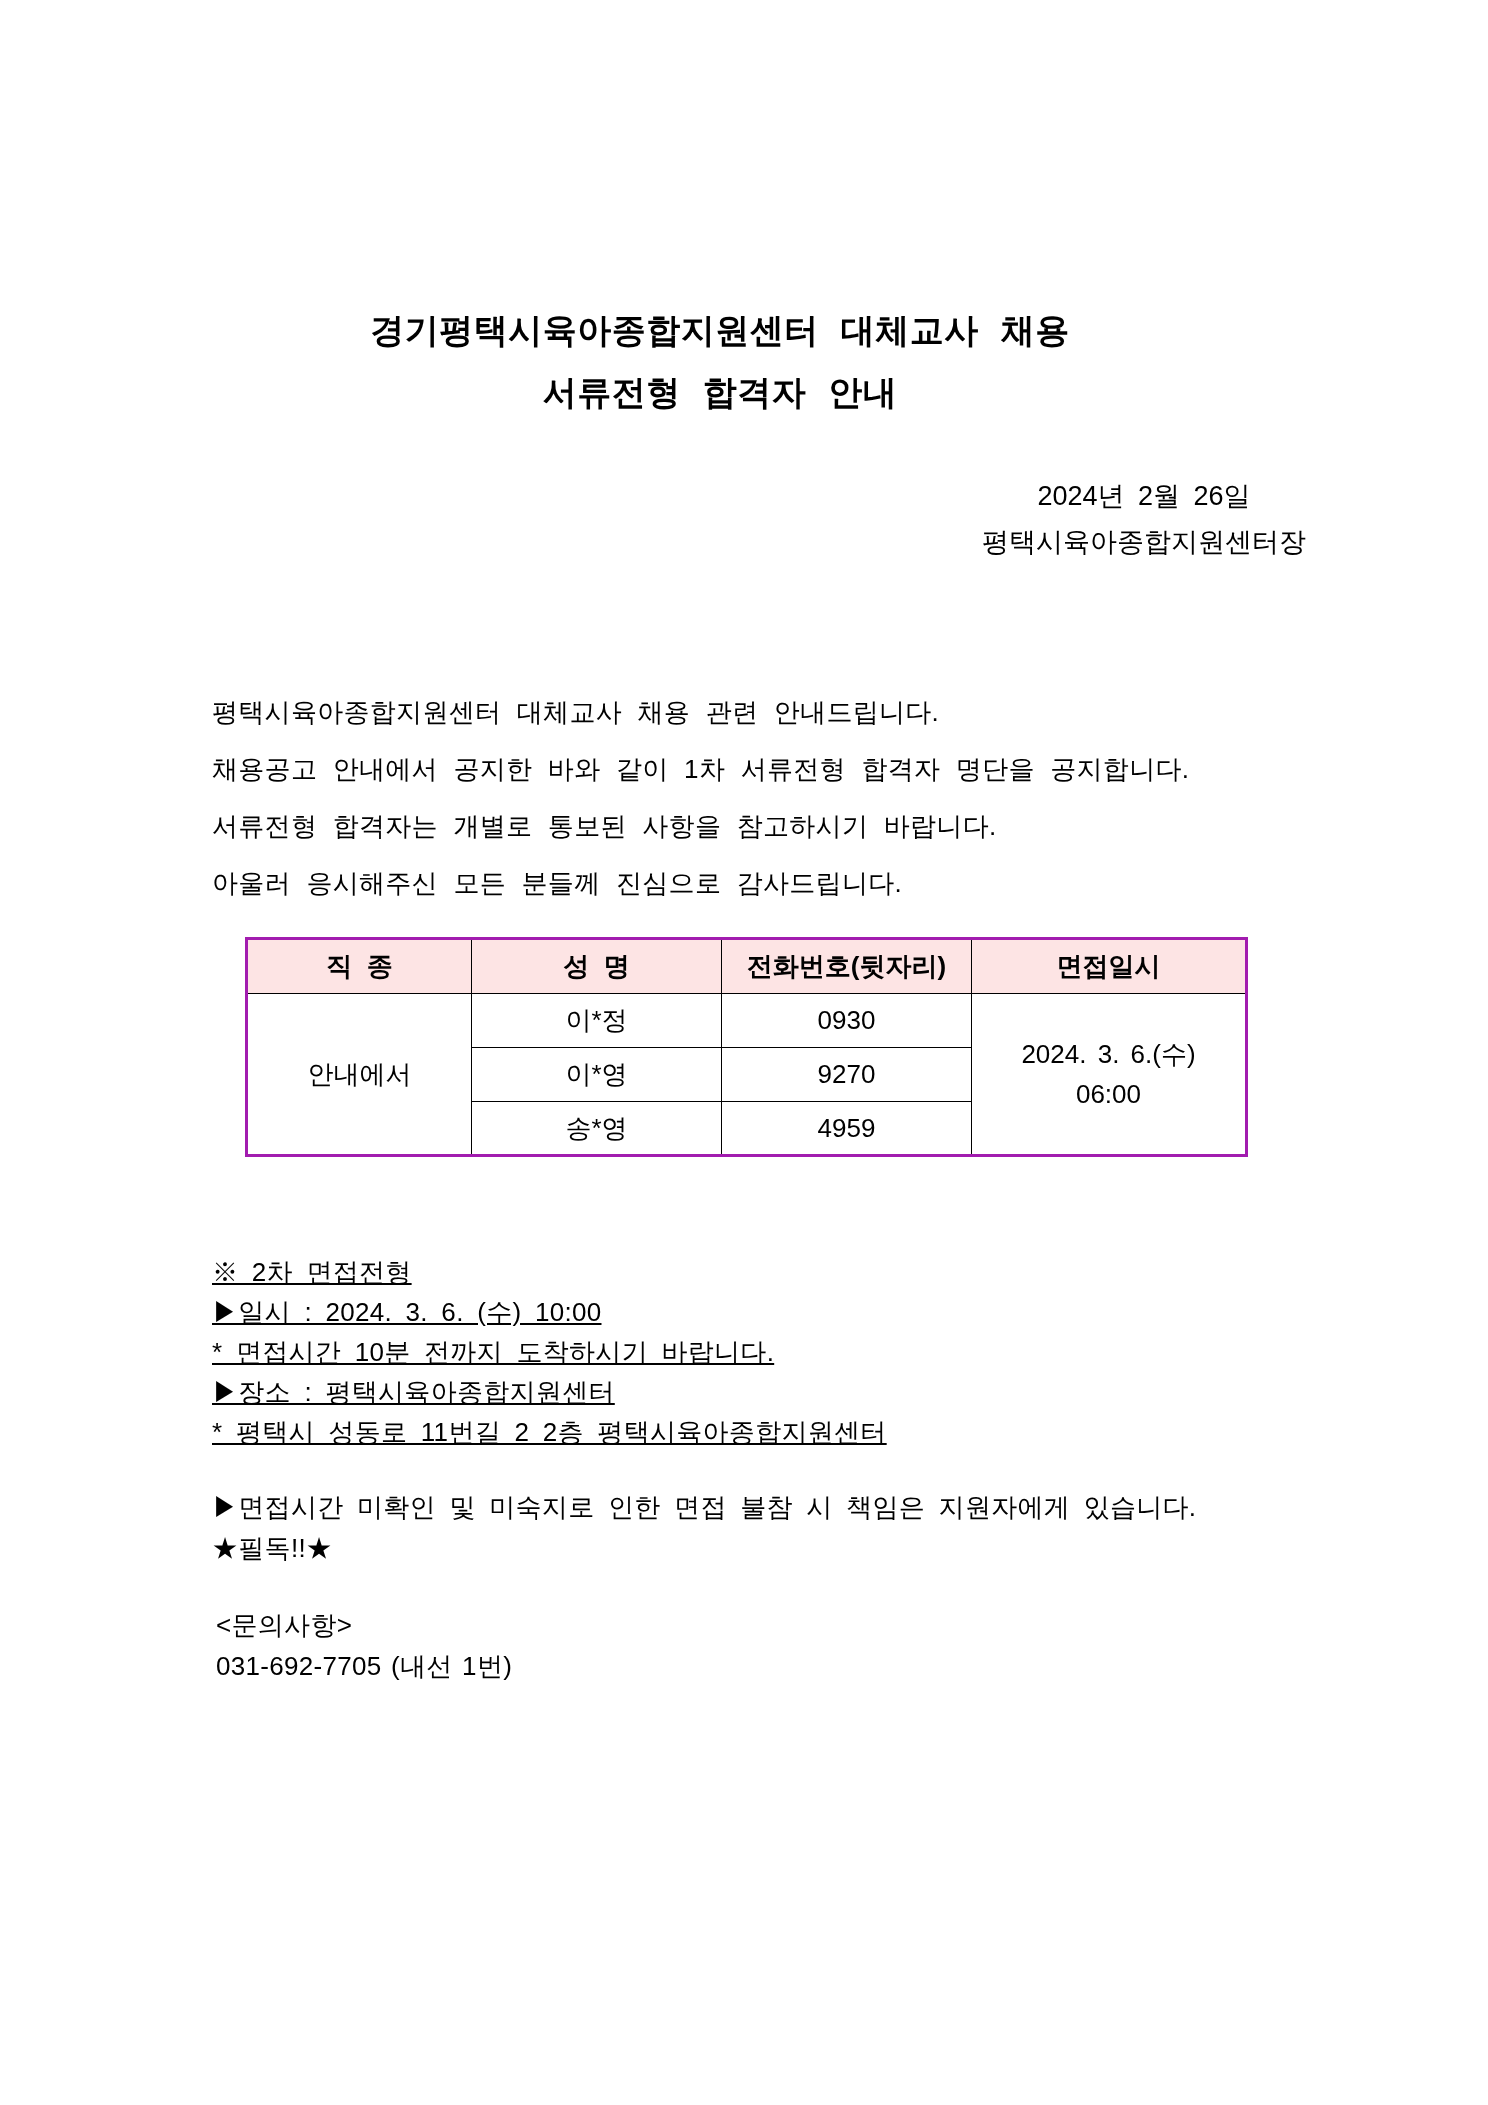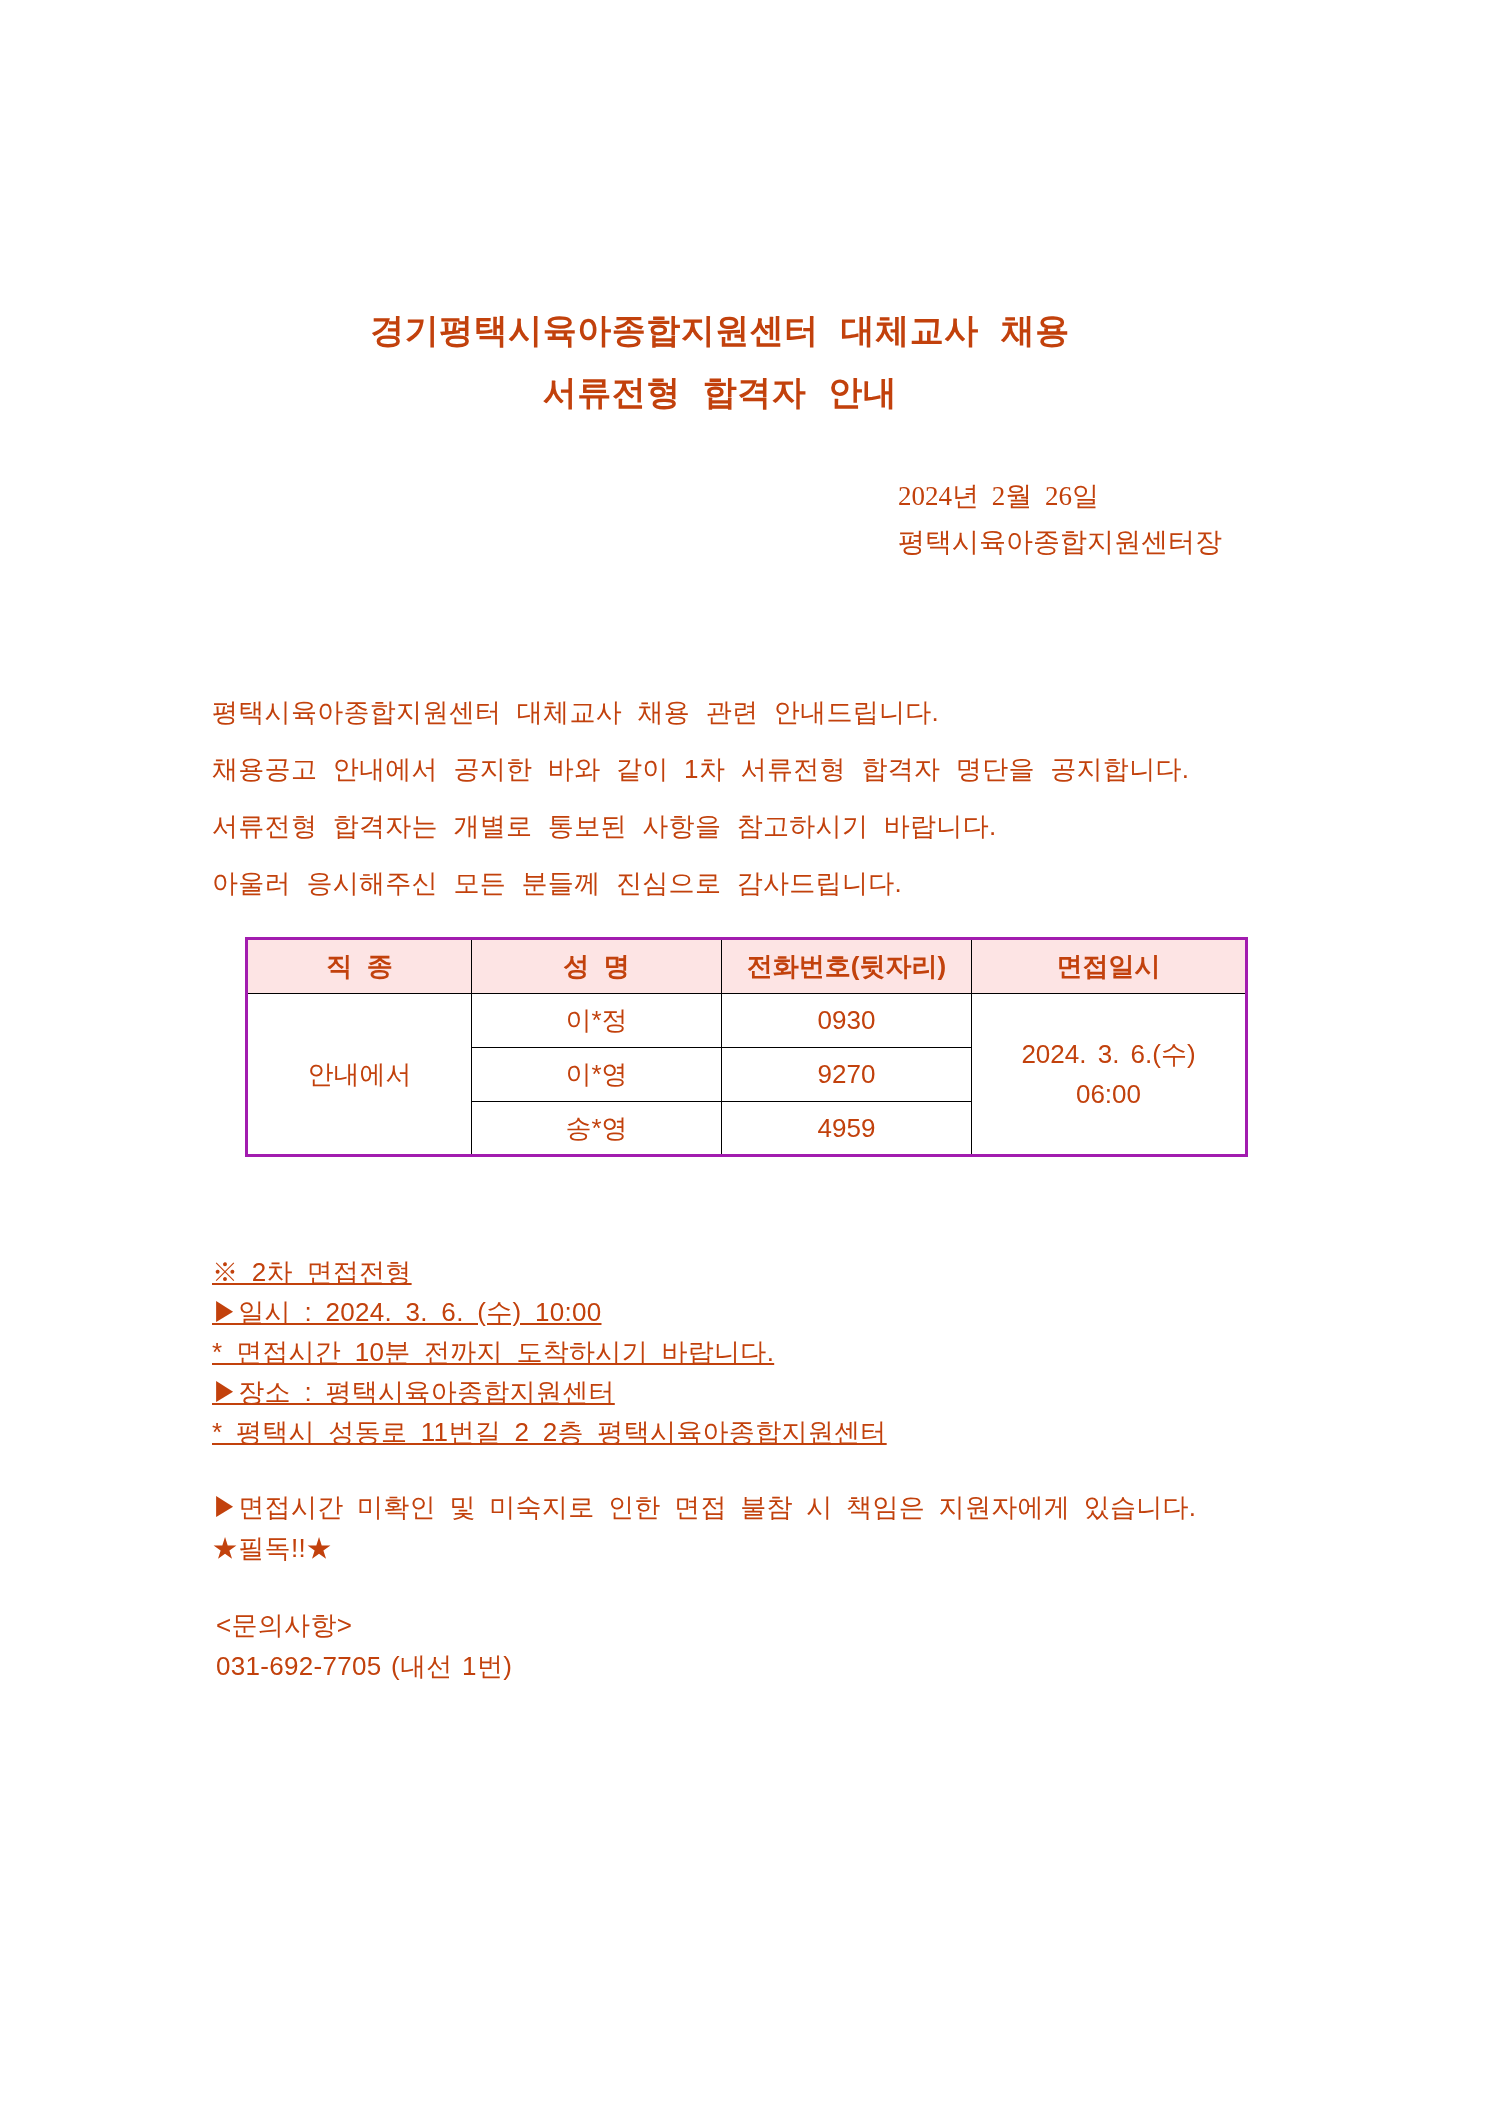--- a/index.html
+++ b/index.html
@@ -1,37 +1,36 @@
 <!DOCTYPE html>
 <html><head>
 <meta charset="utf-8">
 <style>
   html,body { margin:0; padding:0; background:#ffffff; }
   .page {
     position:relative;
     width:1488px; height:2105px;
     background:#ffffff;
     font-family:"Liberation Sans", sans-serif;
-    color:#c2410c;
+    color:#000000;
     overflow:hidden;
     border-radius:23px;
   }
   .doc-title {
     position:absolute; top:299px; left:170px; width:1100px;
     text-align:center;
     font-size:34px; font-weight:700;
     line-height:62px;
     word-spacing:12px; letter-spacing:0.5px;
   }
   .dateline {
     position:absolute; top:473px; left:898px; width:492px;
-    text-align:left;
+    text-align:center;
     font-size:27px; line-height:46px;
     word-spacing:6px;
-    font-family:Liberation Serif, serif;
   }
   .intro {
     position:absolute; top:684px; left:212px; width:1150px;
     font-size:26px; line-height:57px;
     word-spacing:8px; letter-spacing:0.3px;
   }
   .pass-table {
     position:absolute; top:937px; left:245px;
     width:1000px;
     border-collapse:collapse; table-layout:fixed;

